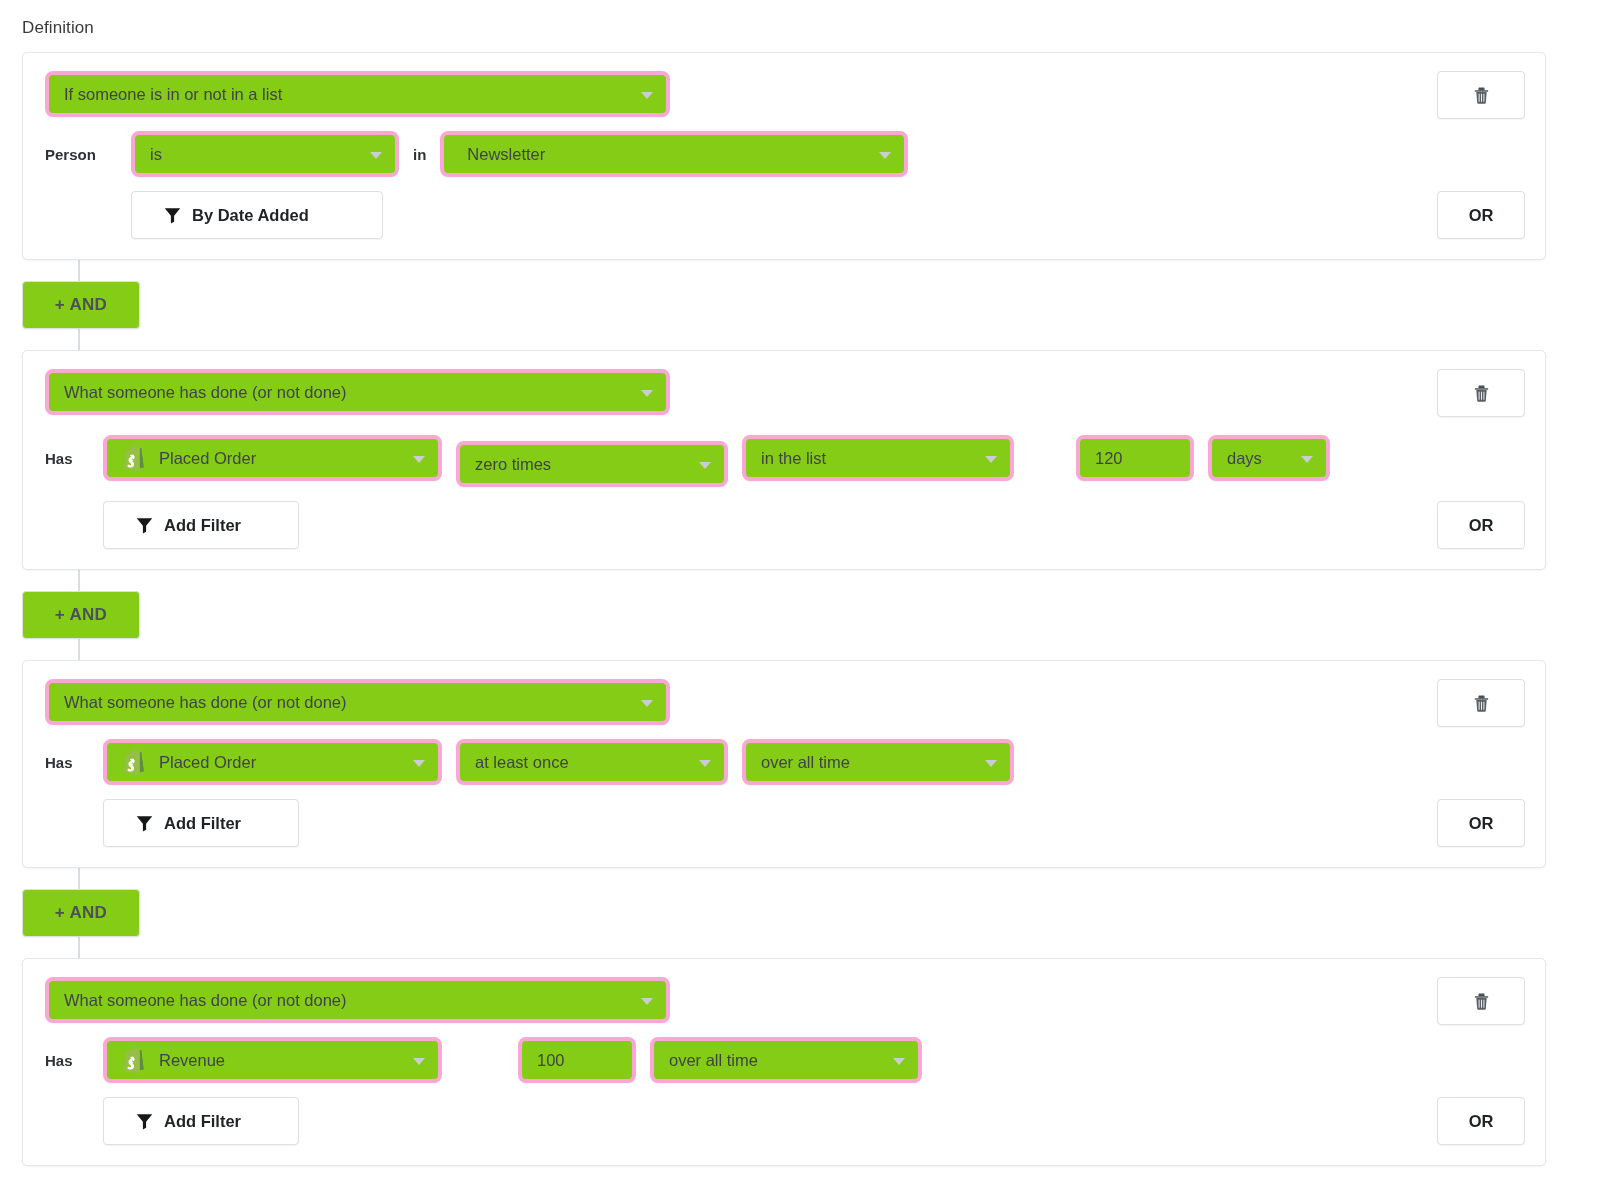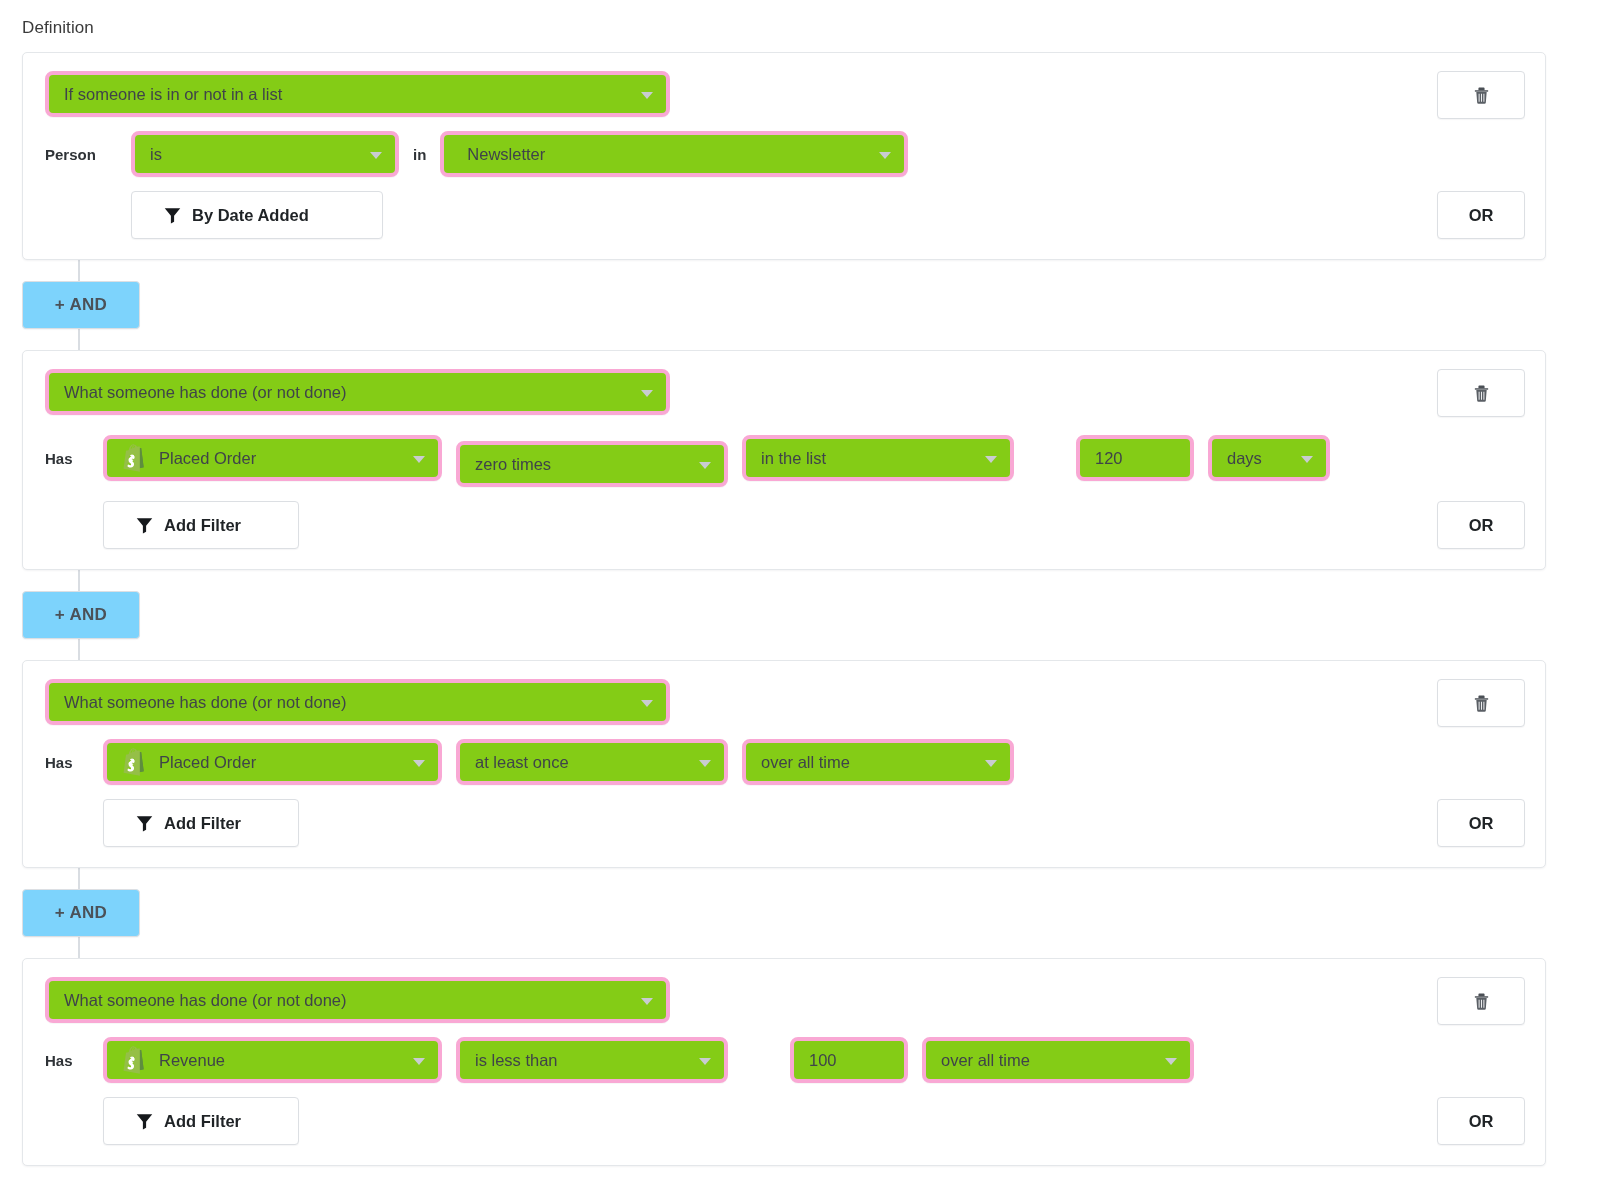--- a/index.html
+++ b/index.html
@@ -131,21 +131,21 @@
   .btn-filter { min-width: 196px; justify-content: flex-start; padding-left: 32px; }
   .btn-or { width: 88px; height: 48px; padding: 0; }
   .btn-trash {
     width: 88px; height: 48px; padding: 0;
   }
   .trash-icon { width: 17px; height: 20px; }
 
   .btn-and {
     height: 48px;
     width: 118px;
-    background: #7dd3fc;
+    background: #84cc16;
     border: 1px solid #dcdfe3;
     border-radius: 4px;
     display: inline-flex;
     align-items: center;
     justify-content: center;
     font-size: 17px;
     font-weight: bold;
     color: #4b5158;
     letter-spacing: .3px;
     box-shadow: 0 1px 1px rgba(16,24,40,0.04);
@@ -371,24 +371,20 @@
     <div class="row2">
       <span class="lead has">Has</span>
       <div class="ctl" style="width:339px;">
         <svg class="shopify">
             <use href="#sym-shopify"></use>
           </svg>
         <span>Revenue</span>
         <span class="caret"></span>
       </div>
       <span class="gap"></span>
-      <div class="ctl" style="width:272px;">
-        <span>is less than</span>
-        <span class="caret"></span>
-      </div>
       <span class="gap"></span>
       <div class="ctl plain" style="width:118px;">
         <span>100</span>
       </div>
       <span class="gap"></span>
       <div class="ctl" style="width:272px;">
         <span>over all time</span>
         <span class="caret"></span>
       </div>
     </div>

